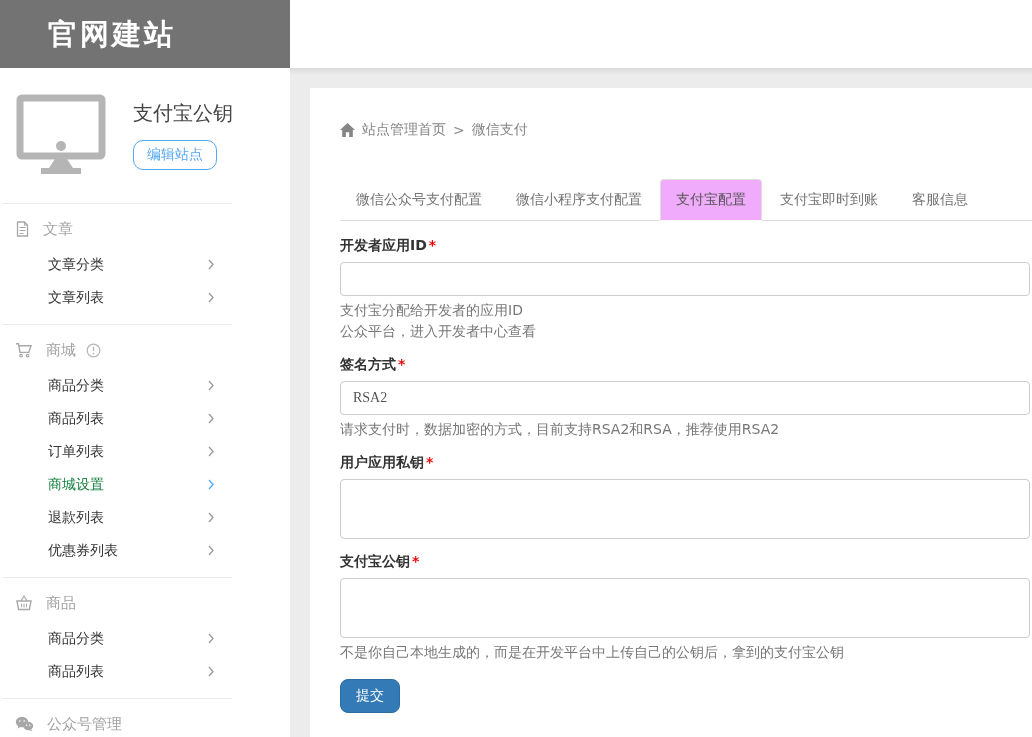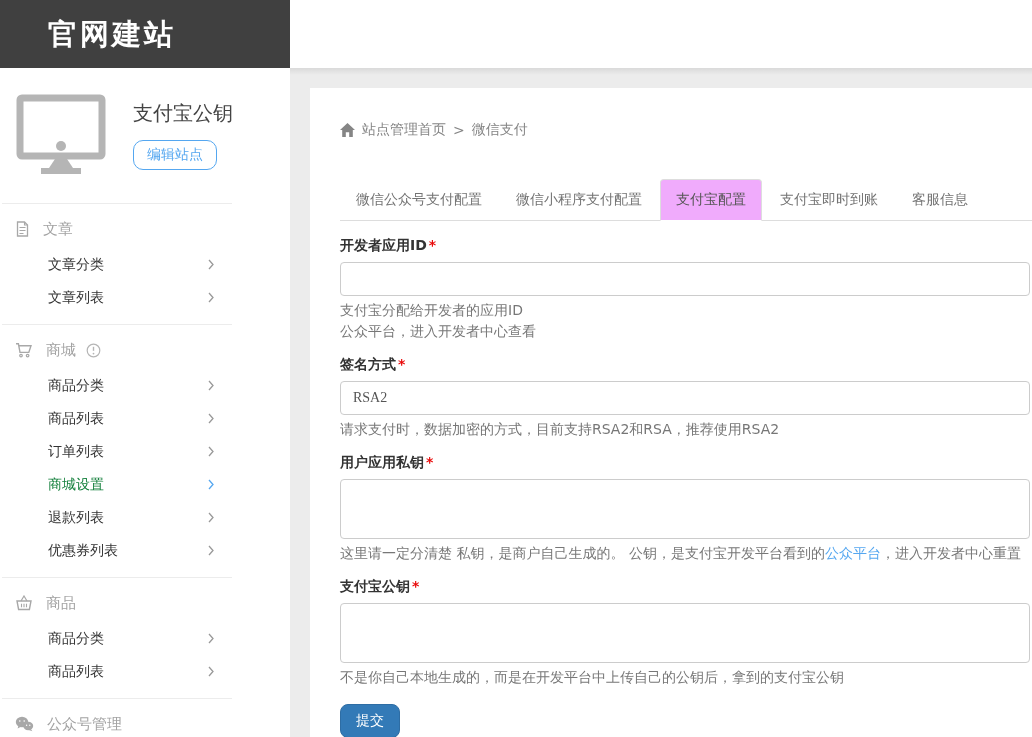--- a/index.html
+++ b/index.html
@@ -1,21 +1,21 @@
 <!DOCTYPE html>
 <html><head>
 <meta charset="utf-8">
 <style>
   * { margin:0; padding:0; box-sizing:border-box; }
   html,body { width:1032px; height:737px; overflow:hidden;
     font-family:"DejaVu Sans","Liberation Sans",sans-serif; background:#ececec; }
 
   
   .topbar { position:absolute; top:0; left:0; right:0; height:68px; background:#ffffff; }
-  .brand { position:absolute; top:0; left:0; width:290px; height:68px; background:#404040;
+  .brand { position:absolute; top:0; left:0; width:290px; height:68px; background:#737373;
     color:#fff; font-size:29px; font-weight:bold; line-height:68px; padding-left:48px;
     letter-spacing:3px; }
 
   
   .sidebar { position:absolute; top:68px; left:0; width:290px; bottom:0; background:#fff; }
   .profile { height:135px; padding:26px 0 0 15px; display:flex; }
   .profile-right { margin-left:26px; padding-top:6px; }
   .site-title { font-size:20px; color:#444; font-weight:normal; }
   .edit-btn { margin-top:13px; background:#fff; border:1px solid #55a7f0; color:#55a7f0;
     font-size:14px; padding:5px 13px; border-radius:10px; cursor:pointer;
@@ -291,23 +291,20 @@
       <div class="help">
         <div>请求支付时，数据加密的方式，目前支持RSA2和RSA，推荐使用RSA2</div>
       </div>
     </div>
 
     <div>
       <div class="f-label">
         <span>用户应用私钥</span><span class="req">*</span>
       </div>
       <textarea class="form-control" style=""></textarea>
-      <div class="help">
-        <span>这里请一定分清楚 私钥，是商户自己生成的。 公钥，是支付宝开发平台看到的</span><a>公众平台</a><span>，进入开发者中心重置</span>
-      </div>
     </div>
 
     <div>
       <div class="f-label">
         <span>支付宝公钥</span><span class="req">*</span>
       </div>
       <textarea class="form-control" style=""></textarea>
       <div class="help">
         <div>不是你自己本地生成的，而是在开发平台中上传自己的公钥后，拿到的支付宝公钥</div>
       </div>

